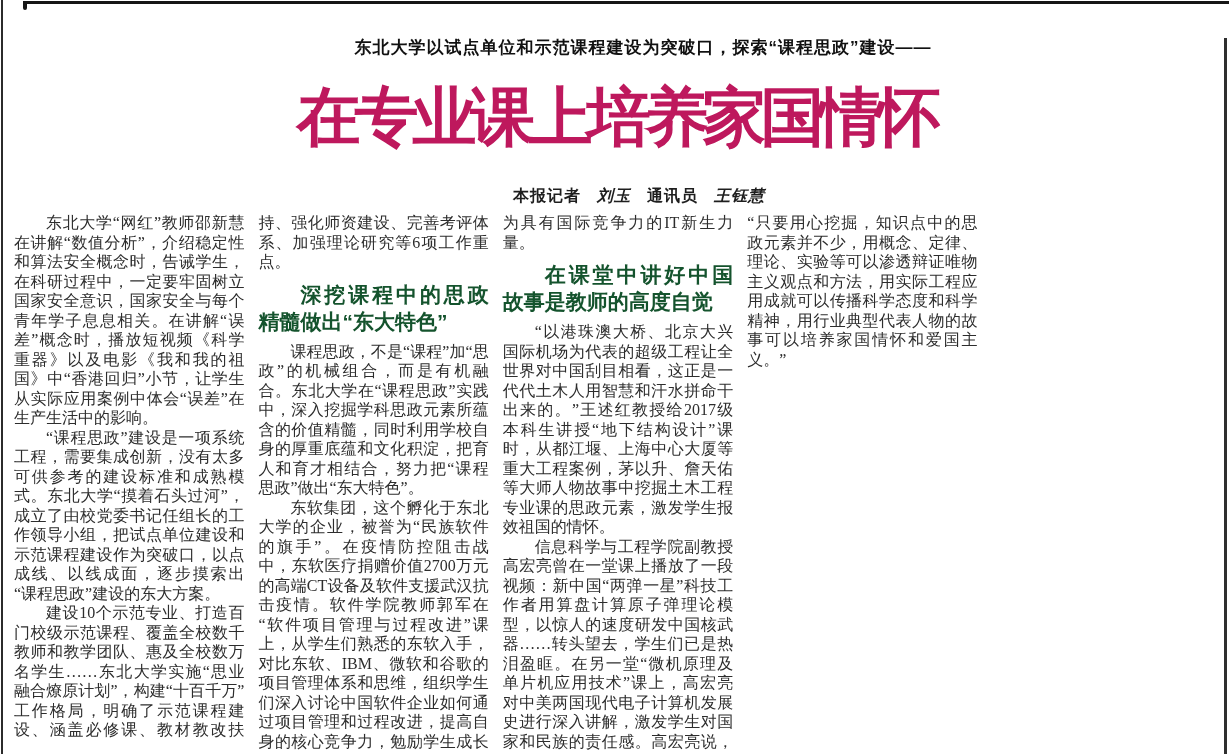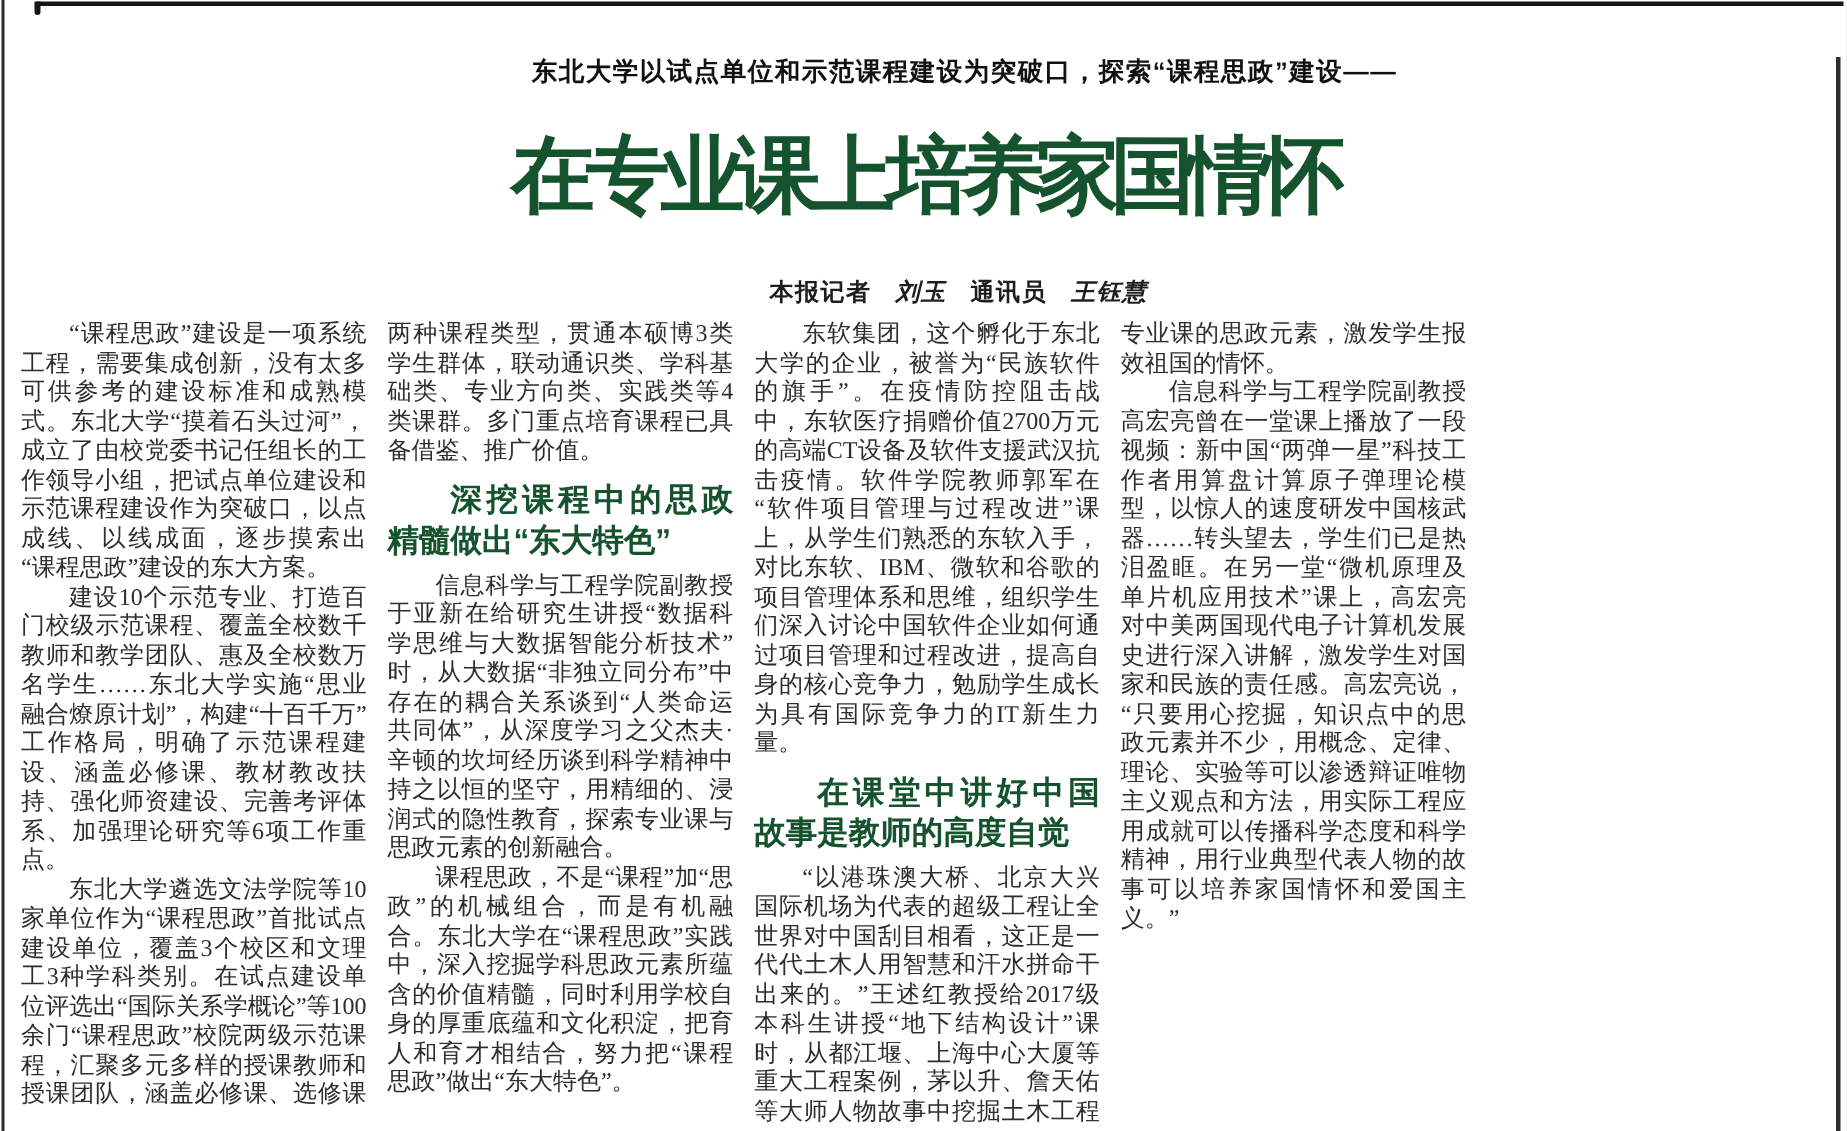--- a/index.html
+++ b/index.html
@@ -25,24 +25,24 @@
     line-height:30px;
     color:#111;
     padding-left:55px;
     letter-spacing:1px;
     white-space:nowrap;
   }
   .title{
     margin:7px 0 16px 0;
     font-family:"Liberation Sans", sans-serif;
     font-weight:900;
-    font-size:56px;
+    font-size:64px;
     line-height:94px;
     letter-spacing:-6px;
-    color:#14532d;
+    color:#be185d;
     white-space:nowrap;
   }
   .byline{
     margin-top:22px;
     font-size:16px;
     line-height:20px;
     color:#1e1e1e;
     letter-spacing:1px;
     padding-left:47px;
   }
@@ -89,24 +89,23 @@
 
   <header>
     <div class="kicker">东北大学以试点单位和示范课程建设为突破口，探索“课程思政”建设——</div>
     <h1 class="title">在专业课上培养家国情怀</h1>
     <div class="byline">
       <span class="role">本报记者</span><span class="name">刘玉</span><span class="role">通讯员</span><span class="name">王钰慧</span>
     </div>
   </header>
 
   <main class="columns">
+      <p class="para">东北大学“网红”教师邵新慧在讲解“数值分析”，介绍稳定性和算法安全概念时，告诫学生，在科研过程中，一定要牢固树立国家安全意识，国家安全与每个青年学子息息相关。在讲解“误差”概念时，播放短视频《科学重器》以及电影《我和我的祖国》中“香港回归”小节，让学生从实际应用案例中体会“误差”在生产生活中的影响。</p>
       <p class="para">“课程思政”建设是一项系统工程，需要集成创新，没有太多可供参考的建设标准和成熟模式。东北大学“摸着石头过河”，成立了由校党委书记任组长的工作领导小组，把试点单位建设和示范课程建设作为突破口，以点成线、以线成面，逐步摸索出“课程思政”建设的东大方案。</p>
       <p class="para">建设10个示范专业、打造百门校级示范课程、覆盖全校数千教师和教学团队、惠及全校数万名学生……东北大学实施“思业融合燎原计划”，构建“十百千万”工作格局，明确了示范课程建设、涵盖必修课、教材教改扶持、强化师资建设、完善考评体系、加强理论研究等6项工作重点。</p>
-      <p class="para">东北大学遴选文法学院等10家单位作为“课程思政”首批试点建设单位，覆盖3个校区和文理工3种学科类别。在试点建设单位评选出“国际关系学概论”等100余门“课程思政”校院两级示范课程，汇聚多元多样的授课教师和授课团队，涵盖必修课、选修课两种课程类型，贯通本硕博3类学生群体，联动通识类、学科基础类、专业方向类、实践类等4类课群。多门重点培育课程已具备借鉴、推广价值。</p>
       <h3 class="subhead">深挖课程中的思政精髓做出“东大特色”</h3>
-      <p class="para">信息科学与工程学院副教授于亚新在给研究生讲授“数据科学思维与大数据智能分析技术”时，从大数据“非独立同分布”中存在的耦合关系谈到“人类命运共同体”，从深度学习之父杰夫·辛顿的坎坷经历谈到科学精神中持之以恒的坚守，用精细的、浸润式的隐性教育，探索专业课与思政元素的创新融合。</p>
       <p class="para">课程思政，不是“课程”加“思政”的机械组合，而是有机融合。东北大学在“课程思政”实践中，深入挖掘学科思政元素所蕴含的价值精髓，同时利用学校自身的厚重底蕴和文化积淀，把育人和育才相结合，努力把“课程思政”做出“东大特色”。</p>
       <p class="para">东软集团，这个孵化于东北大学的企业，被誉为“民族软件的旗手”。在疫情防控阻击战中，东软医疗捐赠价值2700万元的高端CT设备及软件支援武汉抗击疫情。软件学院教师郭军在“软件项目管理与过程改进”课上，从学生们熟悉的东软入手，对比东软、IBM、微软和谷歌的项目管理体系和思维，组织学生们深入讨论中国软件企业如何通过项目管理和过程改进，提高自身的核心竞争力，勉励学生成长为具有国际竞争力的IT新生力量。</p>
       <h3 class="subhead">在课堂中讲好中国故事是教师的高度自觉</h3>
       <p class="para">“以港珠澳大桥、北京大兴国际机场为代表的超级工程让全世界对中国刮目相看，这正是一代代土木人用智慧和汗水拼命干出来的。”王述红教授给2017级本科生讲授“地下结构设计”课时，从都江堰、上海中心大厦等重大工程案例，茅以升、詹天佑等大师人物故事中挖掘土木工程专业课的思政元素，激发学生报效祖国的情怀。</p>
       <p class="para">信息科学与工程学院副教授高宏亮曾在一堂课上播放了一段视频：新中国“两弹一星”科技工作者用算盘计算原子弹理论模型，以惊人的速度研发中国核武器……转头望去，学生们已是热泪盈眶。在另一堂“微机原理及单片机应用技术”课上，高宏亮对中美两国现代电子计算机发展史进行深入讲解，激发学生对国家和民族的责任感。高宏亮说，“只要用心挖掘，知识点中的思政元素并不少，用概念、定律、理论、实验等可以渗透辩证唯物主义观点和方法，用实际工程应用成就可以传播科学态度和科学精神，用行业典型代表人物的故事可以培养家国情怀和爱国主义。”</p>
     </main>
 </div>
 
 </body></html>

